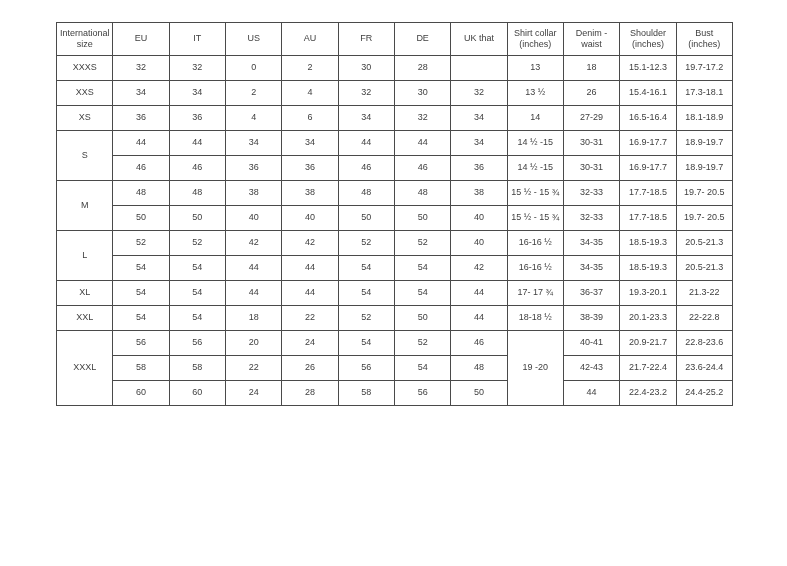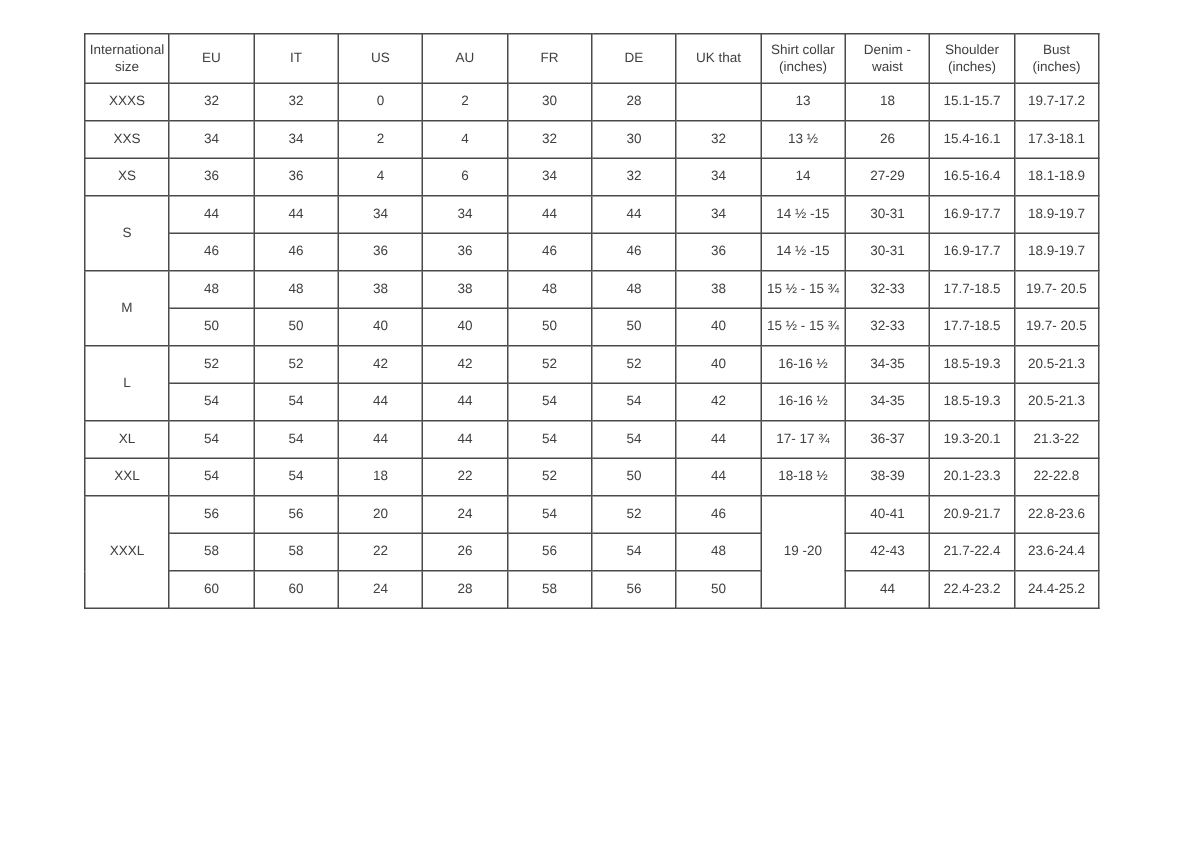--- a/index.html
+++ b/index.html
@@ -87,21 +87,21 @@
           <td rowspan="1">XXXS</td>
           <td>32</td>
           <td>32</td>
           <td>0</td>
           <td>2</td>
           <td>30</td>
           <td>28</td>
           <td></td>
           <td>13</td>
           <td>18</td>
-          <td>15.1-15.7</td>
+          <td>15.1-12.3</td>
           <td>19.7-17.2</td>
         </tr>
         <tr>
           <td rowspan="1">XXS</td>
           <td>34</td>
           <td>34</td>
           <td>2</td>
           <td>4</td>
           <td>32</td>
           <td>30</td>

